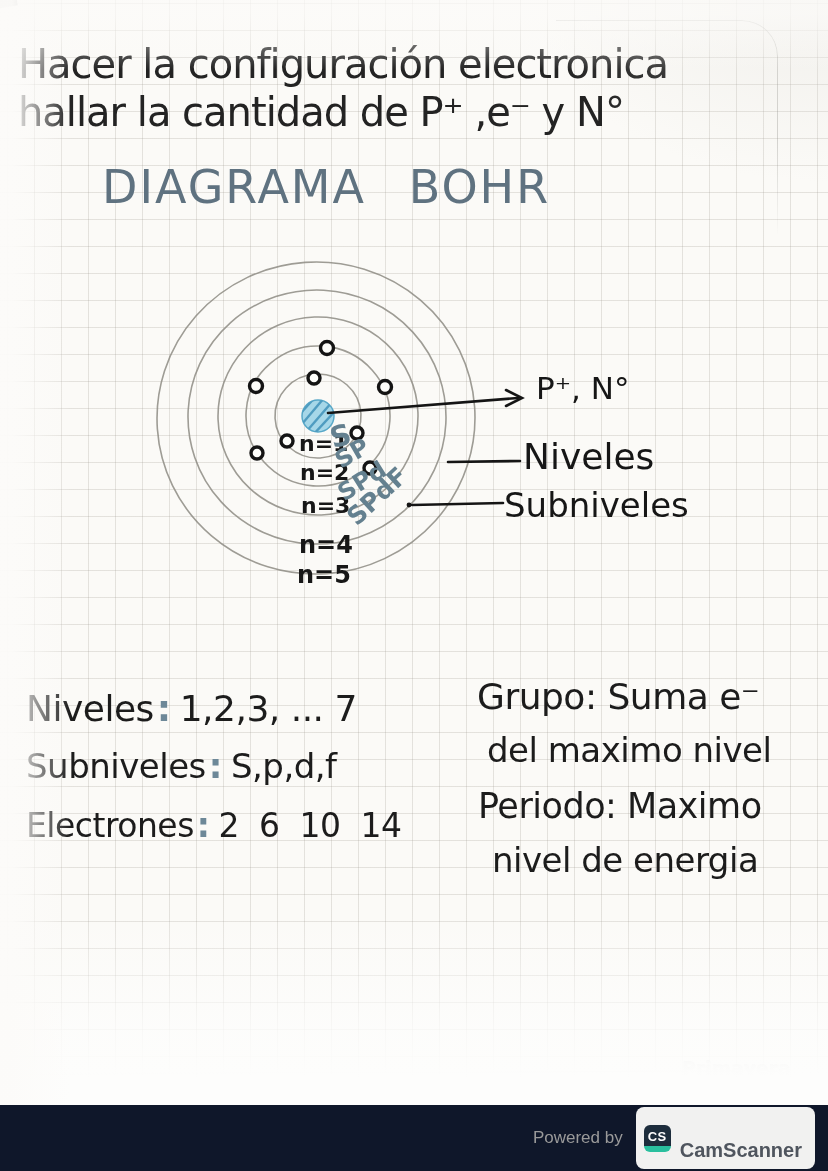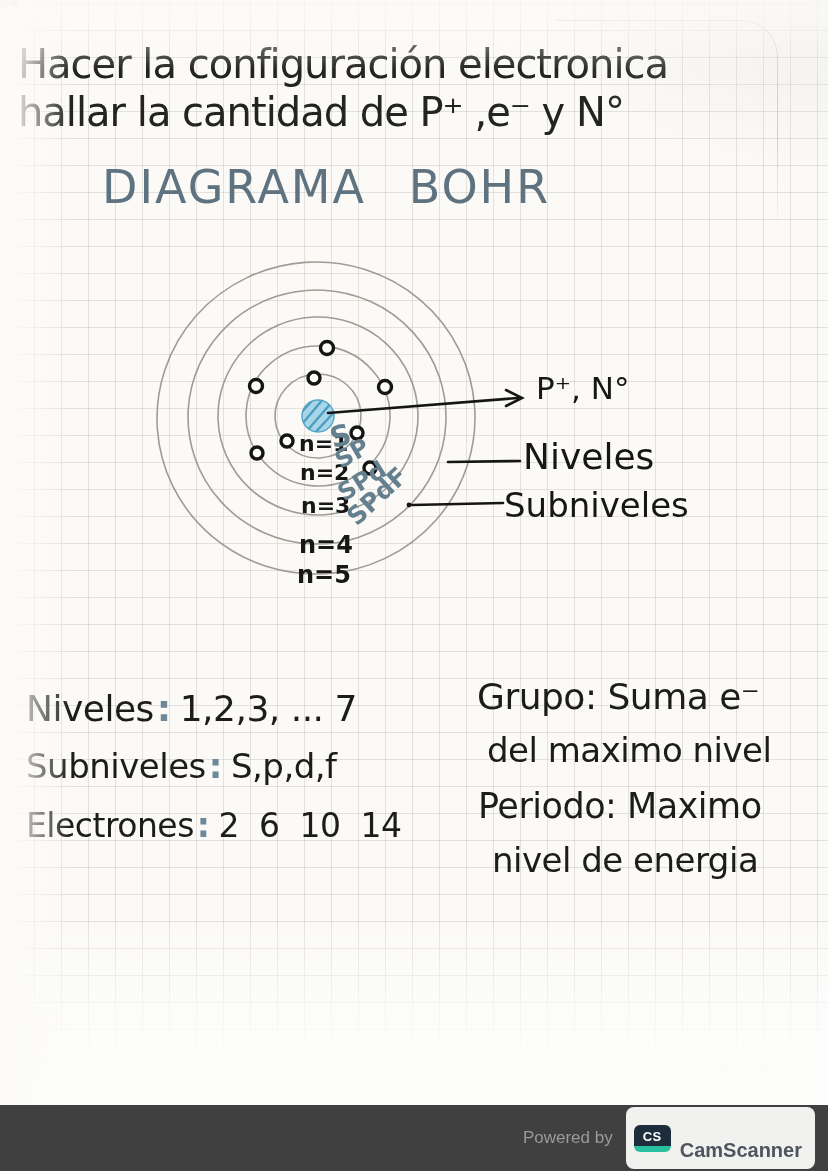--- a/index.html
+++ b/index.html
@@ -77,32 +77,32 @@
 
   .watermark{
     position:absolute;left:682px;top:1058px;font-size:18px;font-weight:700;
     color:#d2d2d2;letter-spacing:.5px;
     text-shadow:0 1px 0 rgba(255,255,255,.9), 0 -1px 0 rgba(150,150,150,.55), 1px 0 0 rgba(160,160,160,.4);
     filter:blur(.3px);
   }
 
   
   .footer{
-    position:absolute;left:0;bottom:0;width:828px;height:66px;background:#404040;
+    position:absolute;left:0;bottom:0;width:828px;height:66px;background:#0f172a;
     display:flex;align-items:center;justify-content:flex-end;gap:13px;
     padding-right:13px;box-sizing:border-box;
     font-family:"Liberation Sans",sans-serif;
   }
   .powered{color:#9a9a9a;font-size:17px;}
   .cam-pill{
     display:flex;align-items:center;gap:9px;background:#f1f1f0;border-radius:8px;
     padding:7px 13px 7px 8px;cursor:pointer;
   }
   .cs-badge{
-    width:37px;height:27px;border-radius:6px;
+    width:27px;height:27px;border-radius:6px;
     background:linear-gradient(180deg,#1d2d3c 0 76%, #2abf9e 76% 100%);
     color:#fff;font-weight:700;font-size:13px;
     display:flex;align-items:flex-start;justify-content:center;
     box-sizing:border-box;padding-top:4px;letter-spacing:.5px;
   }
   .app-name{color:#4f555e;font-size:20px;font-weight:600;margin-top:25px;}
 </style>
 </head>
 <body>
 

